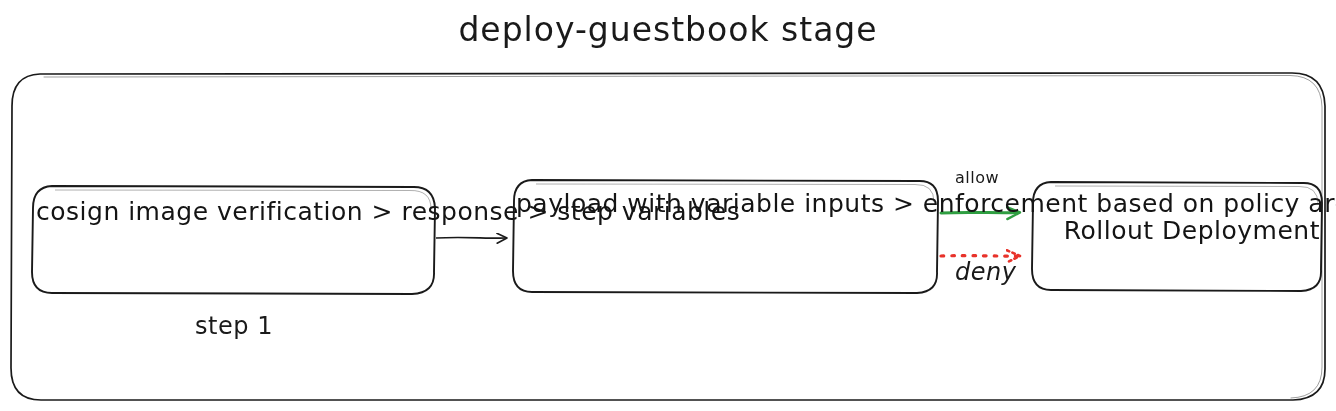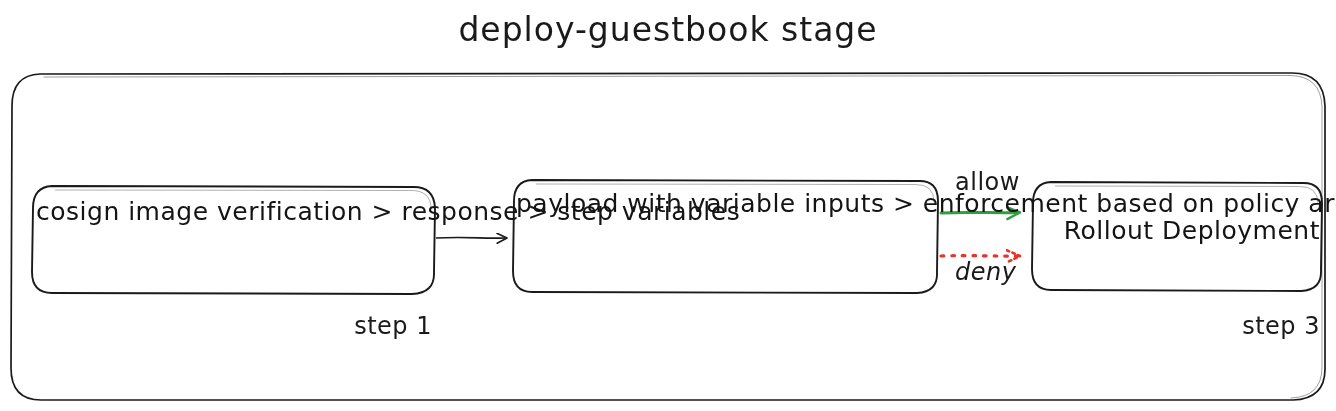--- a/index.html
+++ b/index.html
@@ -57,30 +57,30 @@
     width: 418px;
   }
   #box3-text {
     left: 1036px;
     top: 215px;
     width: 284px;
     text-align: right;
   }
   .step-label {
     font-size: 24px;
-    text-align: right;
+    text-align: center;
     color: #1a1a1a;
   }
   #step1 { left: 36px; top: 312px; width: 396px; }
   #step2 { left: 516px; top: 312px; width: 418px; }
   #step3 { left: 1036px; top: 312px; width: 284px; }
   #allow-label {
     left: 955px;
     top: 168px;
-    font-size: 24px;
+    font-size: 16px;
   }
   #deny-label {
     left: 955px;
     top: 258px;
     font-size: 24px;
     font-style: italic;
   }
 </style>
 </head>
 <body>
@@ -144,19 +144,18 @@
 
   <div class="txt box-text" id="box2-text">payload with variable inputs
 &gt; enforcement based on policy
 around image digest, env, etc</div>
 
   <div class="txt box-text" id="box3-text">Rollout Deployment</div>
 
   <div class="txt step-label" id="step1">step 1</div>
 
 
-  <div class="txt step-label" id="step3">step 3</div>
 
   <div class="txt" id="allow-label">allow</div>
 
   <div class="txt" id="deny-label">deny</div>
 
 </div>
 
 </body></html>

